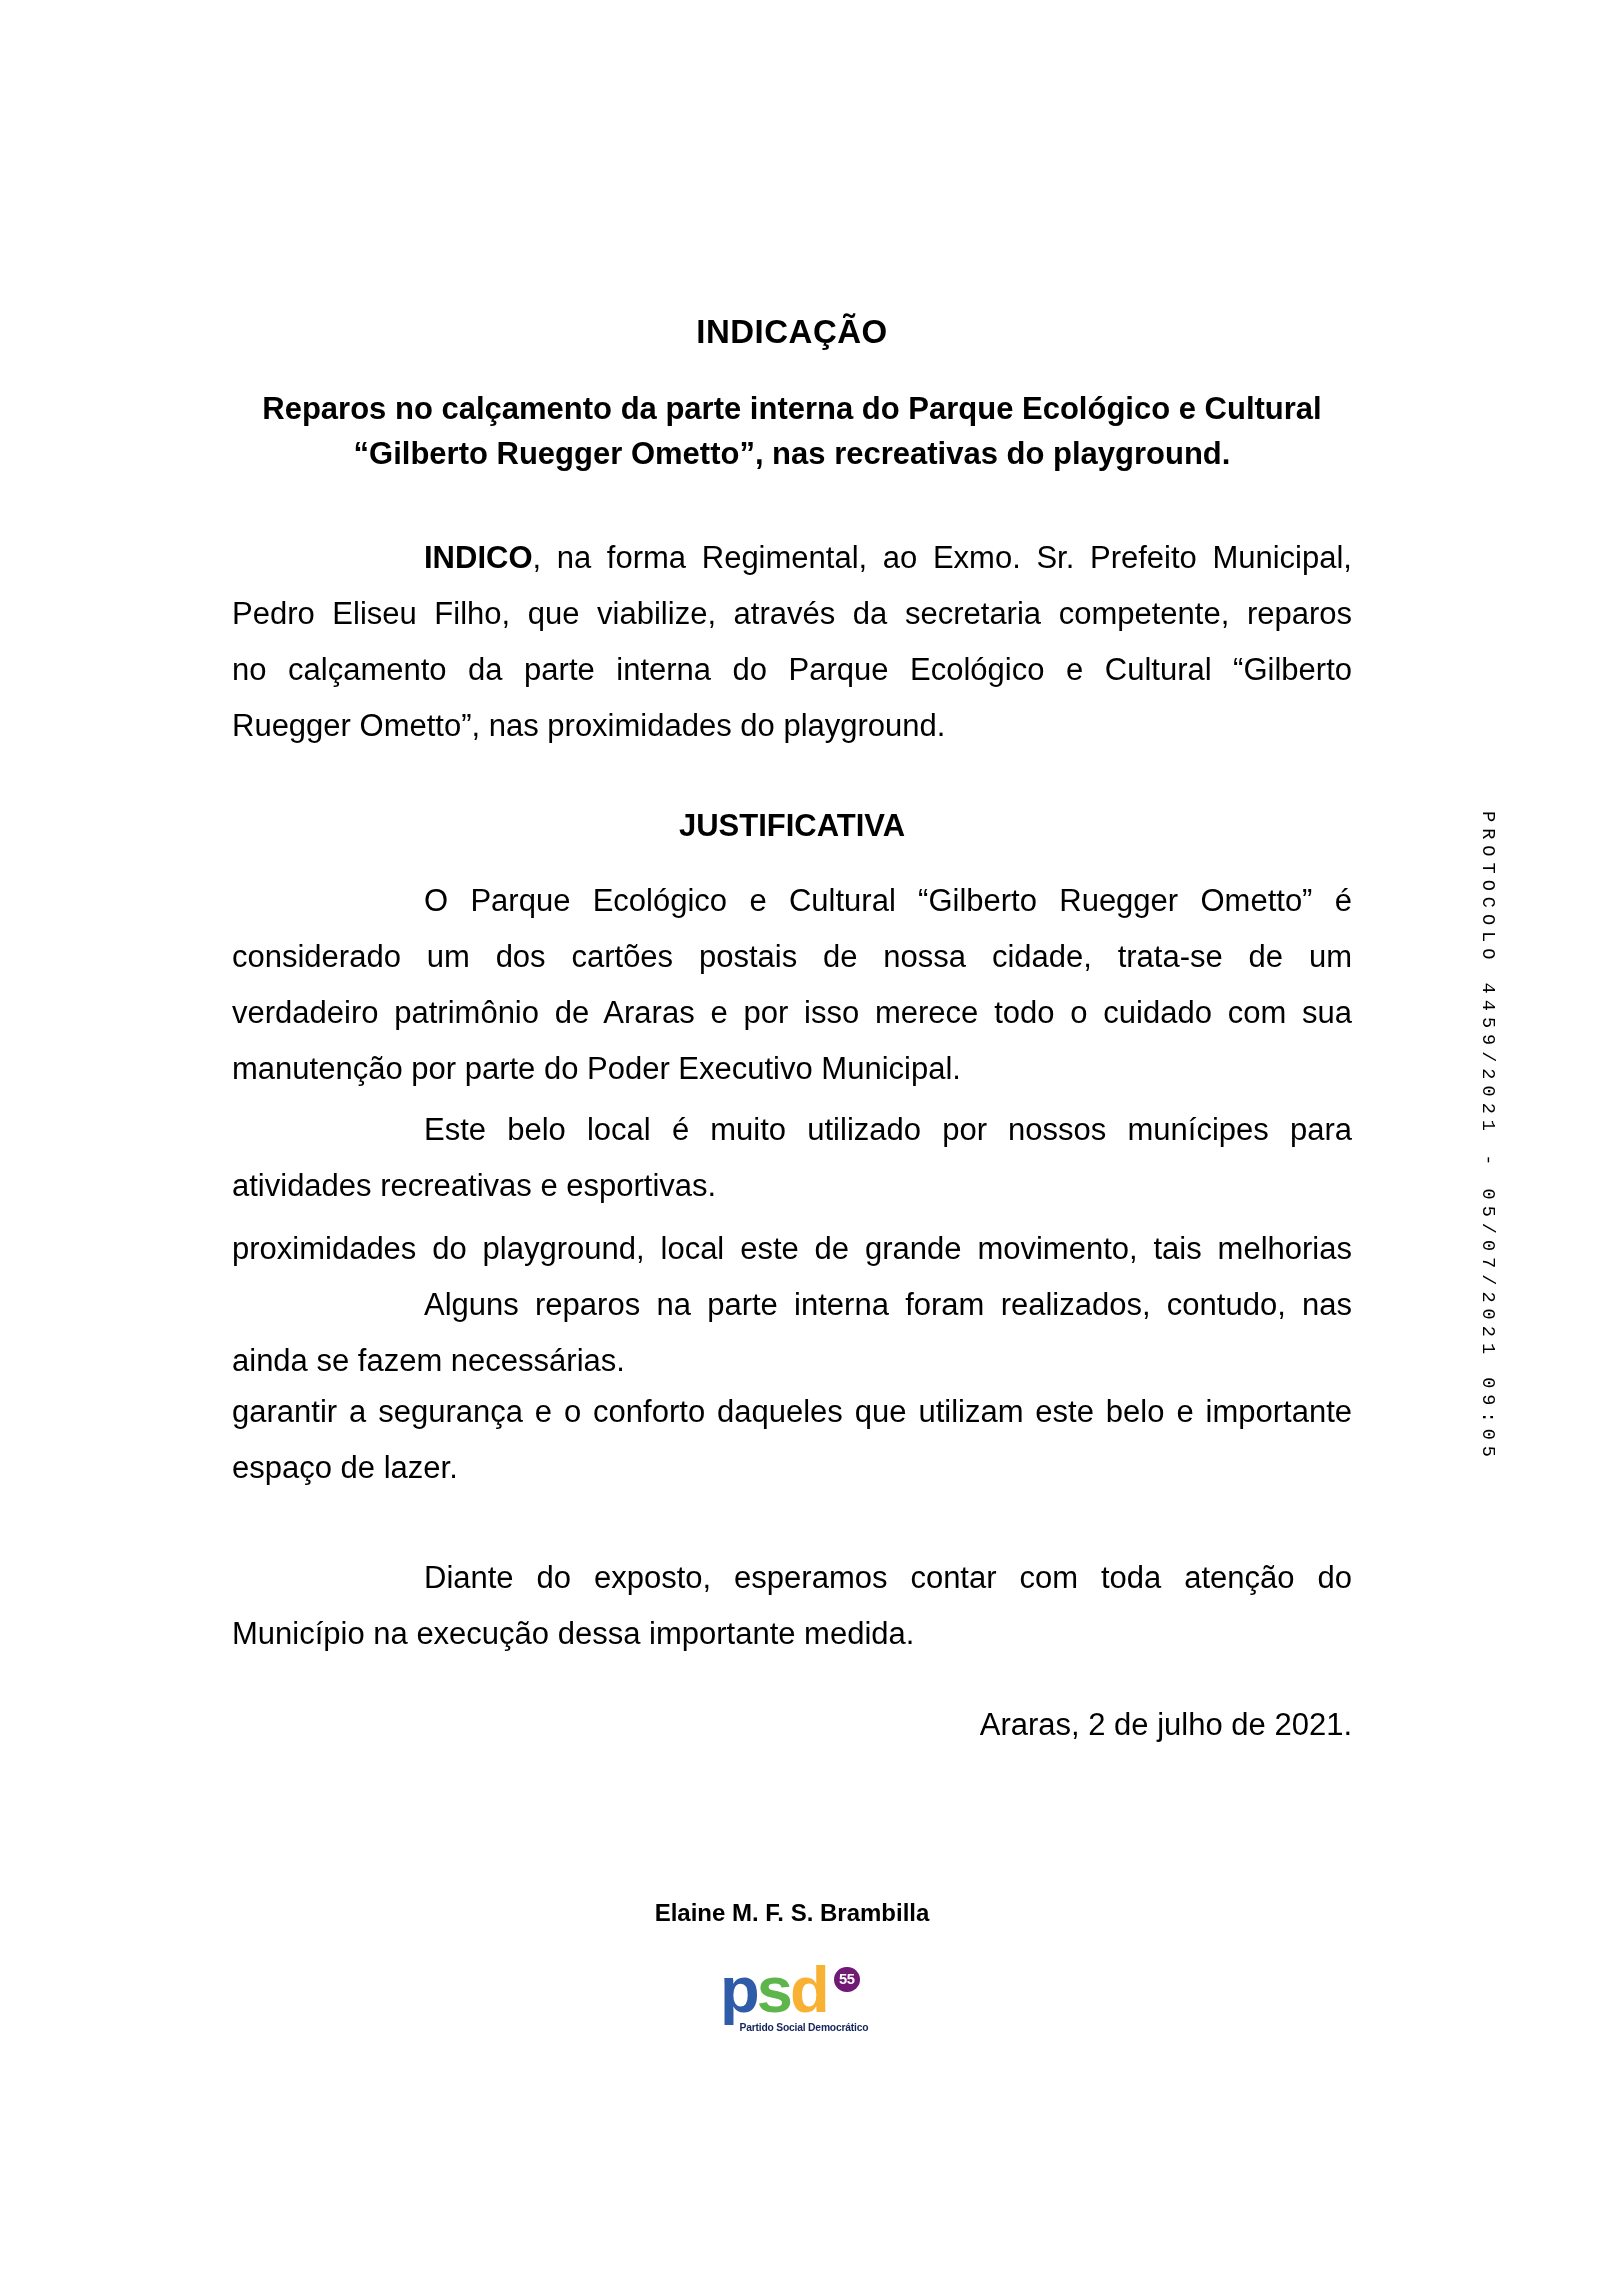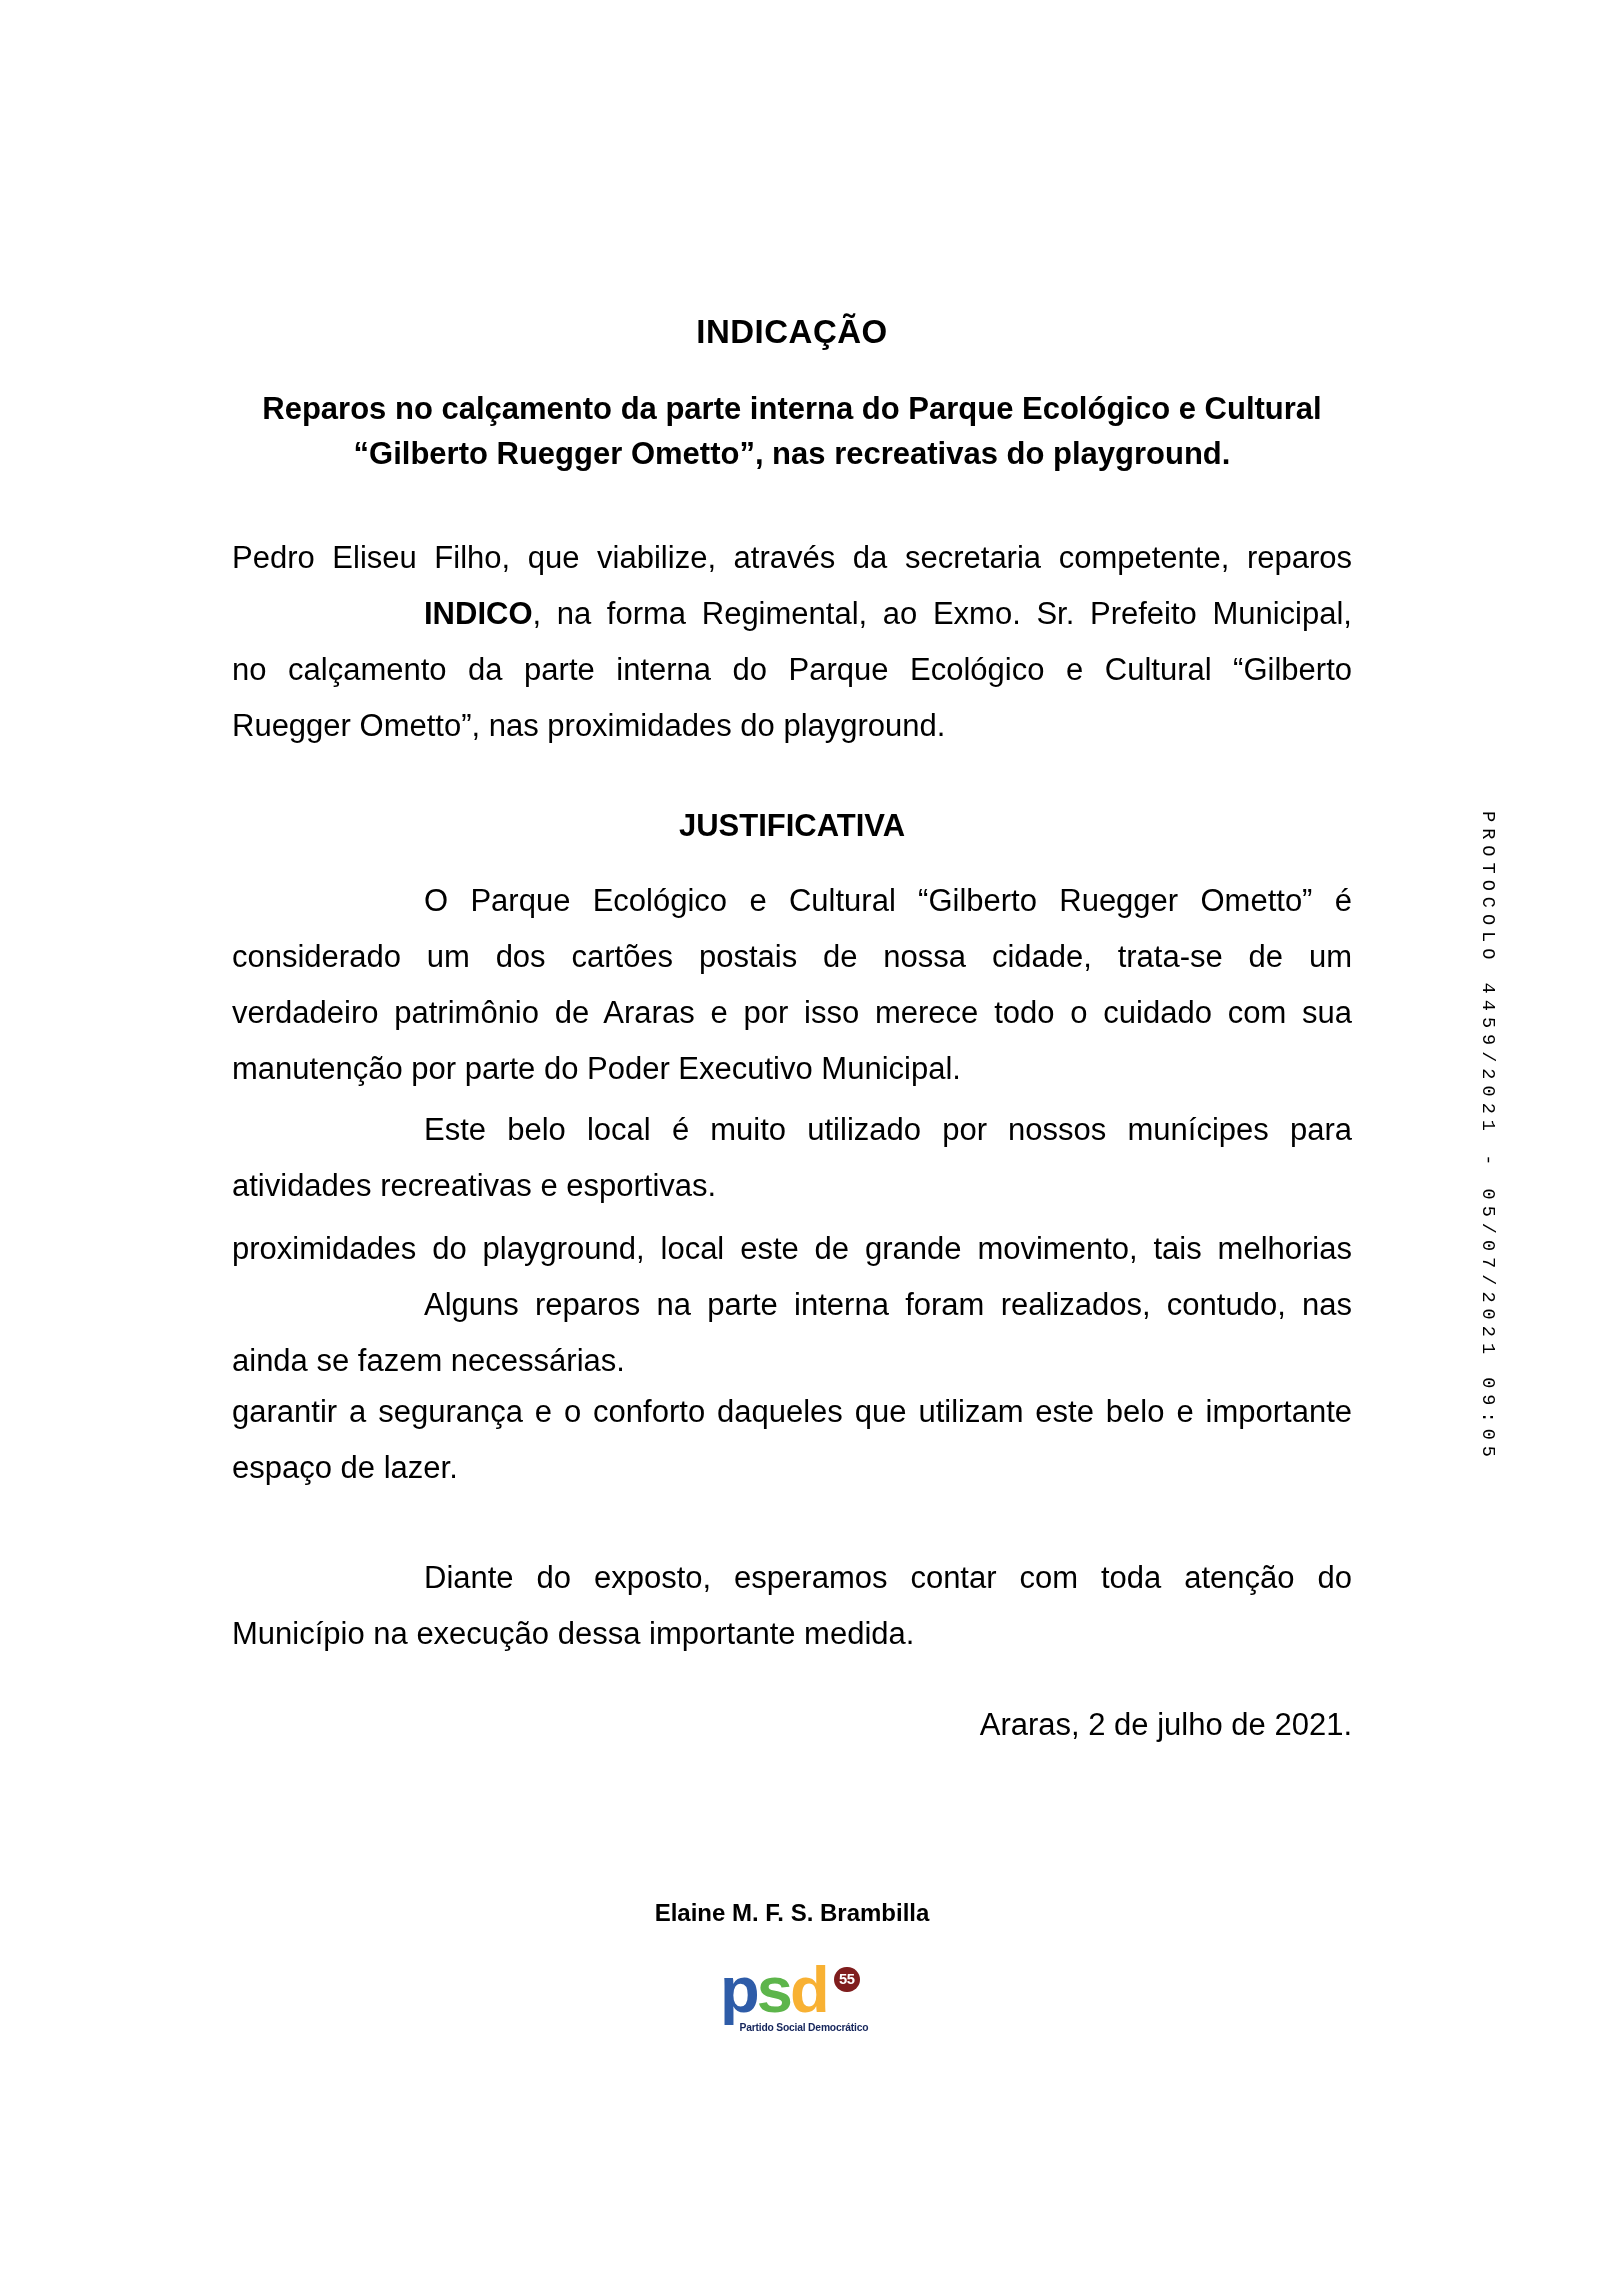--- a/index.html
+++ b/index.html
@@ -83,21 +83,21 @@
     position: absolute; left: 0; top: -2px;
     font-size: 65px; font-weight: bold; line-height: 65px;
     letter-spacing: -2.9px;
   }
   .psd-p { color: #2e5ca8; }
   .psd-s { color: #5db54b; }
   .psd-d { color: #f8b133; }
   .psd-badge {
     position: absolute; left: 114px; top: 7.8px;
     width: 25.5px; height: 25.5px; border-radius: 50%;
-    background: #7f1d1d;
+    background: #701a75;
     color: #ffffff; font-size: 14.7px; font-weight: bold;
     line-height: 25.5px; text-align: center;
     letter-spacing: -0.5px;
   }
   .psd-tagline {
     position: absolute; left: 19.6px; top: 63px;
     font-size: 10.3px; line-height: 11.8px;
     letter-spacing: -0.2px;
     color: #16265c;
     white-space: nowrap;
@@ -125,22 +125,22 @@
 <div class="page">
 
   <div class="col doc-title">INDICAÇÃO</div>
 
   <div class="col doc-subtitle">
     <div class="sub-line">Reparos no calçamento da parte interna do Parque Ecológico e Cultural</div>
     <div class="sub-line">“Gilberto Ruegger Ometto”, nas recreativas do playground.</div>
   </div>
 
   <div class="pblock" style="top:530px;">
+    <div class="pline ind"><span class="lead-bold">INDICO</span><span>, na forma Regimental, ao Exmo. Sr. Prefeito Municipal,</span></div>
     <div class="pline">Pedro Eliseu Filho, que viabilize, através da secretaria competente, reparos</div>
-    <div class="pline ind"><span class="lead-bold">INDICO</span><span>, na forma Regimental, ao Exmo. Sr. Prefeito Municipal,</span></div>
     <div class="pline">no calçamento da parte interna do Parque Ecológico e Cultural “Gilberto</div>
     <div class="pline end">Ruegger Ometto”, nas proximidades do playground.</div>
   </div>
 
   <div class="col section-heading">JUSTIFICATIVA</div>
 
   <div class="pblock" style="top:873px;">
     <div class="pline ind">O Parque Ecológico e Cultural “Gilberto Ruegger Ometto” é</div>
     <div class="pline">considerado um dos cartões postais de nossa cidade, trata-se de um</div>
     <div class="pline">verdadeiro patrimônio de Araras e por isso merece todo o cuidado com sua</div>

